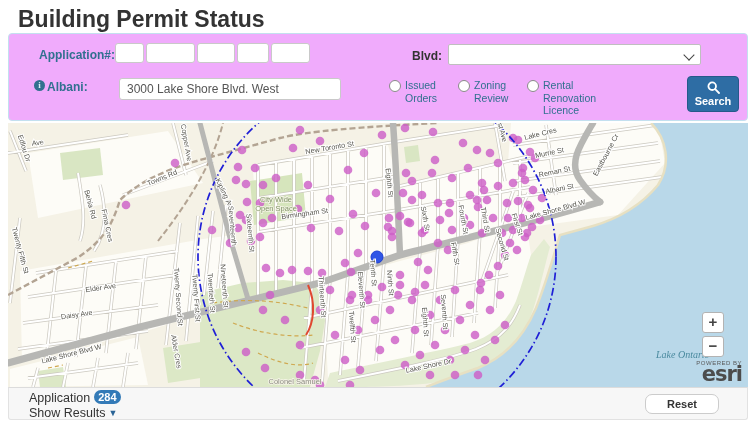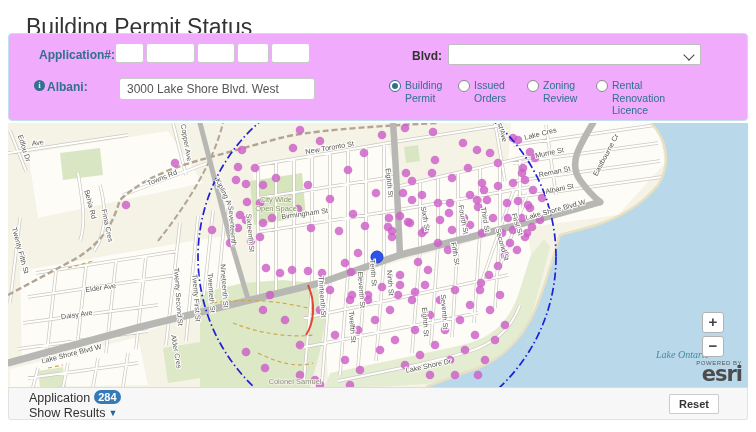--- a/index.html
+++ b/index.html
@@ -1,17 +1,17 @@
 <!DOCTYPE html>
 <html><head>
 <meta charset="utf-8">
 <style>
   html,body{margin:0;padding:0;background:#fff;font-family:"Liberation Sans",sans-serif;}
   .page{position:relative;width:756px;height:432px;overflow:hidden;background:#fff;}
-  h1.title{position:absolute;left:14px;top:2px;margin:12px;font-size:23px;font-weight:400;color:#333;letter-spacing:0;}
+  h1.title{position:absolute;left:14px;top:2px;margin:4px;font-size:23px;font-weight:700;color:#333;letter-spacing:0;}
   
   .panel{position:absolute;left:8px;top:33px;width:740px;height:88px;background:#f0abfc;border:1px solid #c3e0ef;border-radius:4px;box-sizing:border-box;}
   .lbl{position:absolute;font-size:12px;font-weight:bold;color:#31708f;}
   .lbl.dark{color:#333;}
   .appbox{position:absolute;top:9px;height:20px;background:#fff;border:1px solid #c9c9c9;border-radius:3px;box-sizing:border-box;}
   .txtinput{position:absolute;background:#fff;border:1px solid #c9c9c9;border-radius:3px;box-sizing:border-box;font-size:12px;color:#555;padding:0 7px;font-family:"Liberation Sans",sans-serif;}
   .selectbox{position:absolute;left:439px;top:10px;width:253px;height:21px;background:#fff;border:1px solid #bfbfbf;border-radius:2px;box-sizing:border-box;}
   .selectbox .chev{position:absolute;right:7px;top:6px;width:7px;height:7px;border-right:1.6px solid #444;border-bottom:1.6px solid #444;transform:rotate(45deg);}
   .infoicon{position:absolute;left:25px;top:46px;width:11px;height:11px;border-radius:50%;background:#31708f;color:#d9edf7;font-size:9px;font-weight:bold;text-align:center;line-height:11px;font-family:"Liberation Serif",serif;}
   .radios{position:absolute;left:380px;top:45px;display:flex;}
@@ -32,21 +32,21 @@
   .zoombtn{width:22px;height:21px;background:#fff;border:1px solid #b3b3b3;border-radius:3px;box-sizing:border-box;color:#444;font-size:15px;font-weight:bold;text-align:center;line-height:18px;margin-bottom:3px;cursor:pointer;}
   .esri{position:absolute;right:6px;bottom:4px;text-align:right;color:#4c4c4c;margin-left:38px;}
   .esri .pb{font-size:6px;letter-spacing:.5px;color:#5a5a5a;text-transform:uppercase;}
   .esri .brand{font-size:21px;font-weight:bold;line-height:17px;letter-spacing:-1px;font-family:"DejaVu Sans",sans-serif;}
   
   .resultsbar{position:absolute;left:8px;top:387px;width:740px;height:33px;background:#f7f7f7;border:1px solid #e2e2e2;border-top:1px solid #dcdcdc;box-sizing:border-box;border-radius:0 0 3px 3px;}
   .apps{position:absolute;left:20px;top:3px;font-size:12.5px;color:#333;}
   .badge{display:inline-block;background:#337ab7;color:#fff;font-size:11px;font-weight:bold;border-radius:9px;padding:1px 4px;margin-left:4px;position:relative;top:-1px;}
   .showres{position:absolute;left:20px;top:18px;font-size:12.5px;color:#333;cursor:pointer;}
   .caret{color:#2a6496;font-size:9px;position:relative;top:-1px;margin-left:3px;}
-  .resetbtn{position:absolute;right:28px;top:6px;background:#fff;border:1px solid #ccc;border-radius:1px;font-size:11px;font-weight:bold;color:#333;padding:3px 9px;cursor:pointer;font-family:"Liberation Sans",sans-serif;}
+  .resetbtn{position:absolute;right:28px;top:6px;background:#fff;border:1px solid #ccc;border-radius:7px;font-size:11px;font-weight:bold;color:#333;padding:3px 21px;cursor:pointer;font-family:"Liberation Sans",sans-serif;}
 </style>
 </head>
 <body>
 
 <div class="page">
 
   <h1 class="title">Building Permit Status</h1>
 
   <div class="panel">
     <div class="lbl" style="left:20px;top:14px;width:86px;text-align:right;">Application#:</div>
@@ -57,41 +57,44 @@
     <input class="appbox" style="left: 262px; width: 39px;">
 
     <div class="lbl dark" style="left:355px;top:15px;width:78px;text-align:right;">Blvd:</div>
     <div class="selectbox">
       <span style="font-size:12px;color:#555;"></span>
       <span class="chev"></span>
     </div>
 
     <span class="infoicon">i</span>
     <div class="lbl" style="left:38px;top:46px;width:68px;text-align:left;">Albani:</div>
-    <input class="txtinput" style="left: 110px; top: 44px; width: 196px; height: 22px;" value="3000 Lake Shore Blvd. West">
+    <input class="txtinput" style="left: 110px; top: 44px; width: 222px; height: 22px;" value="3000 Lake Shore Blvd. West">
 
     <div class="radios" id="radio-group">
-        <div class="radio-item">
-          <span class="radio-circle on"></span>
-          <span class="radio-label">Building Permit</span>
-        </div>
         <div class="radio-item">
           <span class="radio-circle"></span>
           <span class="radio-label">Issued Orders</span>
         </div>
         <div class="radio-item">
           <span class="radio-circle"></span>
           <span class="radio-label">Zoning Review</span>
         </div>
         <div class="radio-item">
           <span class="radio-circle"></span>
           <span class="radio-label">Rental Renovation Licence</span>
         </div>
       </div>
 
+    <div class="searchbtn">
+      <svg width="13" height="13" viewBox="0 0 13 13">
+        <circle cx="5.2" cy="5.2" r="3.8" fill="none" stroke="#fff" stroke-width="1.8"></circle>
+        <line x1="8.2" y1="8.2" x2="12" y2="12" stroke="#fff" stroke-width="1.8" stroke-linecap="round"></line>
+      </svg>
+      <span class="stext">Search</span>
+    </div>
   </div>
 
   <div class="map">
     <svg id="map-svg" width="740" height="264" viewBox="0 0 740 264">
 
       <g fill="#fdfcf7" stroke="none">
         <path d="M245,45 L380,22 L390,60 L392,132 L312,160 L252,172 Z"></path>
         <path d="M392,63 L500,40 L503,0 L650,0 L657,40 L610,92 L500,107 L392,132 Z"></path>
         <path d="M292,166 L392,138 L460,120 L518,98 L523,132 L507,190 L468,227 L420,243 L334,258 L320,255 L317,200 L312,172 Z"></path>
         <path d="M12,148 L195,116 L225,112 L240,176 L132,210 L14,238 Z"></path>

